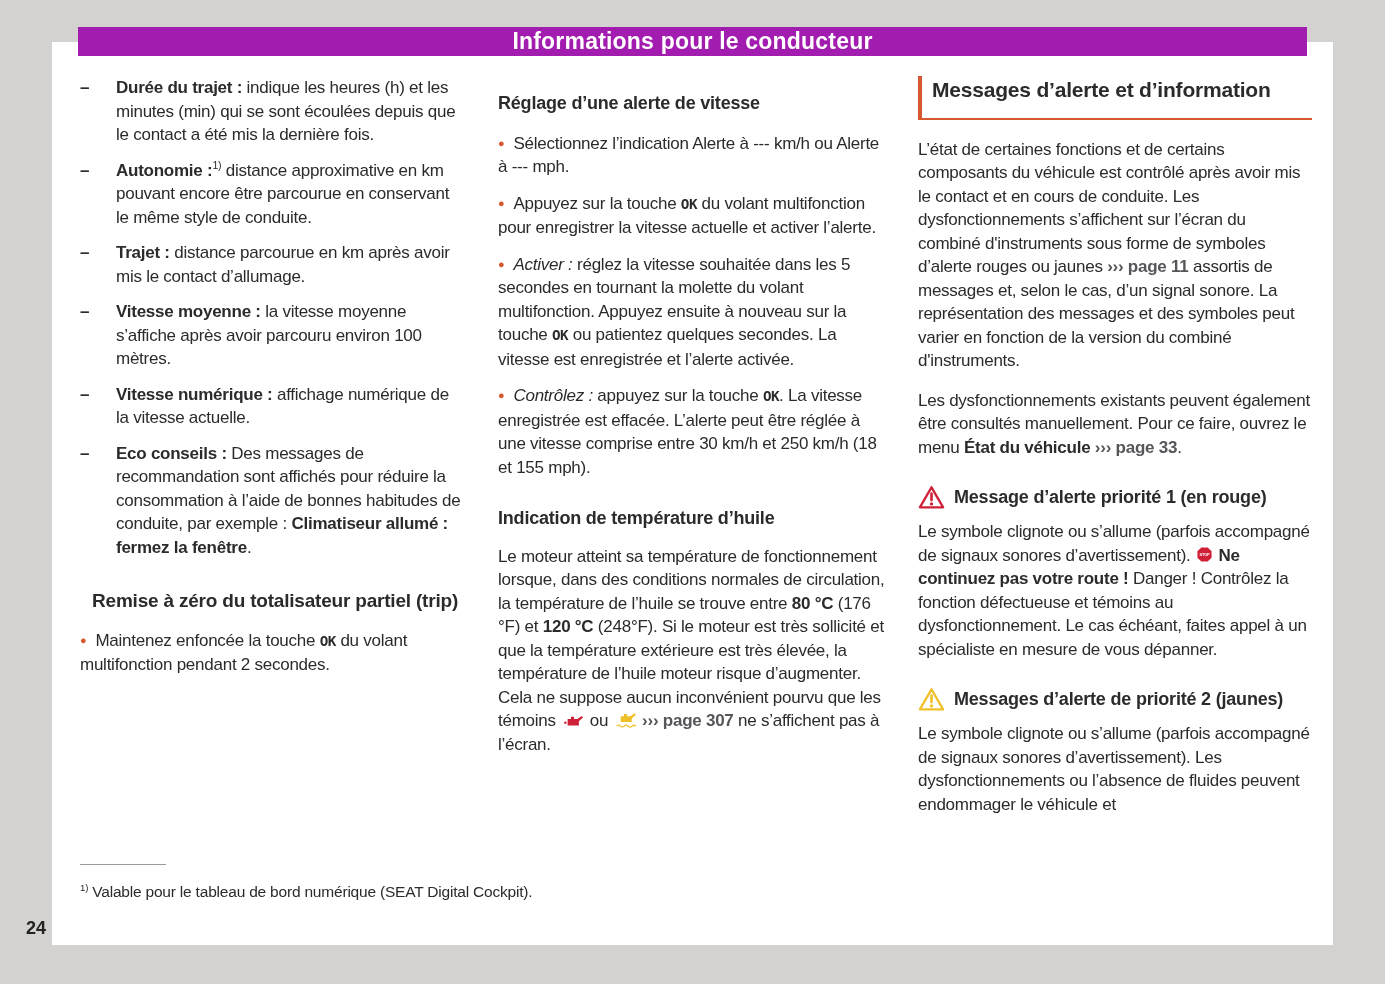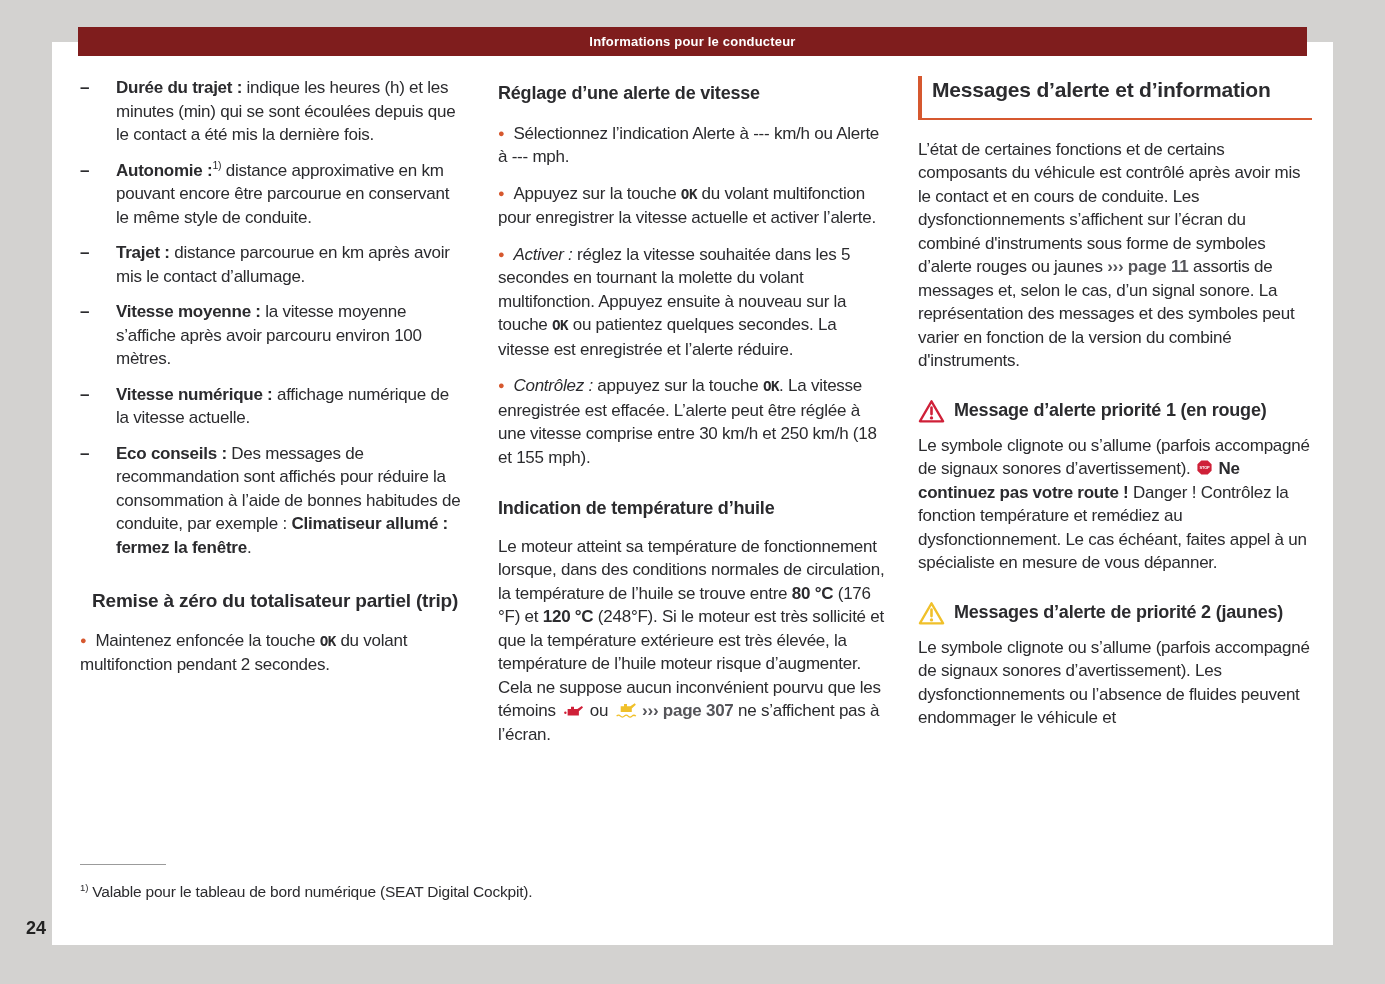--- a/index.html
+++ b/index.html
@@ -5,43 +5,43 @@
   html,body{margin:0;padding:0;}
   body{
     position:relative;width:1385px;height:984px;overflow:hidden;
     background:#d3d2d0;
     font-family:"Liberation Sans","DejaVu Sans",sans-serif;
     color:#2b2b2e;
   }
   .page{position:absolute;left:52px;top:42px;width:1281px;height:903px;background:#ffffff;}
   .banner{
     position:absolute;left:78px;top:27px;width:1229px;height:29px;
-    background:#7f1d1d;color:#ffffff;display:flex;align-items:center;justify-content:center;
-    font-weight:bold;font-size:13px;letter-spacing:.2px;z-index:3;
+    background:#a21caf;color:#ffffff;display:flex;align-items:center;justify-content:center;
+    font-weight:bold;font-size:23px;letter-spacing:.2px;z-index:3;
   }
   .col{position:absolute;font-size:17px;line-height:23.5px;letter-spacing:-0.25px;}
   .col-left{left:28px;top:34px;width:386px;}
   .col-mid{left:446px;top:34px;width:391px;}
   .col-right{left:866px;top:30px;width:394px;}
 
   .b{font-weight:bold;}
   .i{font-style:italic;text-align:right;}
   .sup{font-size:0.62em;vertical-align:super;line-height:0;}
   .display-key{font-family:"DejaVu Sans Mono","Liberation Mono",monospace;font-weight:bold;font-size:0.84em;letter-spacing:-0.5px;}
   .c-ref{color:#55555a;text-align:center;}
 
   
   .li.dash{position:relative;padding-left:36px;margin-bottom:12px;}
   .li.dash > .marker{position:absolute;left:0;top:0;font-weight:bold;}
   
   .li.bullet{margin-bottom:13px;}
   .li.bullet > .marker{color:#d6582f;font-size:11px;vertical-align:2px;margin-right:9px;}
 
   .subheading{font-size:19px;font-weight:bold;margin:30px 0 16px 12px;letter-spacing:-0.2px;}
-  .mid-heading{font-size:18px;font-weight:bold;margin:6px 0 16px 0;letter-spacing:-0.2px;}
+  .mid-heading{font-size:18px;font-weight:bold;margin:16px 0 16px 0;letter-spacing:-0.2px;}
   .mid-heading2{font-size:18px;font-weight:bold;margin:28px 0 14px 0;letter-spacing:-0.2px;}
   .para{margin:0 0 14px 0;}
 
   .main-heading{
     font-size:21px;font-weight:bold;letter-spacing:-0.2px;
     border-left:4px solid #d6582f;border-bottom:2px solid #d6582f;
     padding:2px 0 16px 10px;margin:4px 0 18px 0;
   }
   .alert-section{margin-top:26px;}
   .alert-heading{display:flex;align-items:center;gap:9px;font-size:18px;font-weight:bold;letter-spacing:-0.2px;margin:0 0 10px 0;}
@@ -75,52 +75,53 @@
     <div>
         <div class="li bullet"><span class="marker">●</span><span>Maintenez enfoncée la touche </span><span class="display-key">OK</span><span> du volant multifonction pendant 2 secondes.</span></div>
       </div>
   </div>
 
   <div class="col col-mid">
     <div class="mid-heading">Réglage d’une alerte de vitesse</div>
     <div>
         <div class="li bullet"><span class="marker">●</span><span>Sélectionnez l’indication Alerte à --- km/h ou Alerte à --- mph.</span></div>
         <div class="li bullet"><span class="marker">●</span><span>Appuyez sur la touche </span><span class="display-key">OK</span><span> du volant multifonction pour enregistrer la vitesse actuelle et activer l’alerte.</span></div>
-        <div class="li bullet"><span class="marker">●</span><span class="i">Activer :</span><span> réglez la vitesse souhaitée dans les 5 secondes en tournant la molette du volant multifonction. Appuyez ensuite à nouveau sur la touche </span><span class="display-key">OK</span><span> ou patientez quelques secondes. La vitesse est enregistrée et l’alerte réduire.</span></div>
+        <div class="li bullet"><span class="marker">●</span><span class="i">Activer :</span><span> réglez la vitesse souhaitée dans les 5 secondes en tournant la molette du volant multifonction. Appuyez ensuite à nouveau sur la touche </span><span class="display-key">OK</span><span> ou patientez quelques secondes. La vitesse est enregistrée et l’alerte activée.</span></div>
         <div class="li bullet"><span class="marker">●</span><span class="i">Contrôlez :</span><span> appuyez sur la touche </span><span class="display-key">OK</span><span>. La vitesse enregistrée est effacée. L’alerte peut être réglée à une vitesse comprise entre 30 km/h et 250 km/h (18 et 155 mph).</span></div>
       </div>
     <div class="mid-heading2">Indication de température d’huile</div>
     <div class="para"><span>Le moteur atteint sa température de fonctionnement lorsque, dans des conditions normales de circulation, la température de l’huile se trouve entre </span><span class="b">80 °C</span><span> (176 °F) et </span><span class="b">120 °C</span><span> (248°F). Si le moteur est très sollicité et que la température extérieure est très élevée, la température de l’huile moteur risque d’augmenter. Cela ne suppose aucun inconvénient pourvu que les témoins </span><span class="inline-icon"><svg width="23" height="15" viewBox="0 0 30 20">
             <path d="M8.5 8 L13 8 L13 5 L17 5 L17 8 L21.5 8 L27.5 4 L29 6 L23.5 11 L23.5 16.5 L8.5 16.5 Z" fill="#cf2038"></path>
             <circle cx="5.5" cy="13" r="1.6" fill="#cf2038"></circle>
           </svg></span><span> ou </span><span class="inline-icon"><svg width="23" height="17" viewBox="0 0 30 23">
             <path d="M8.5 7 L13 7 L13 4 L17 4 L17 7 L21.5 7 L27.5 3 L29 5 L23.5 10 L23.5 15 L8.5 15 Z" fill="#f0c02a"></path>
             <path d="M3 20.5 q2.6 -2.6 5.2 0 t5.2 0 t5.2 0 t5.2 0 t5.2 0" stroke="#f0c02a" stroke-width="1.8" fill="none"></path>
           </svg></span><span> </span><span class="b c-ref">››› page 307</span><span> ne s’affichent pas à l’écran.</span></div>
   </div>
 
   <div class="col col-right">
     <div class="main-heading">Messages d’alerte et d’information</div>
     <div class="para" style="margin-bottom:16px;"><span>L’état de certaines fonctions et de certains composants du véhicule est contrôlé après avoir mis le contact et en cours de conduite. Les dysfonctionnements s’affichent sur l’écran du combiné d'instruments sous forme de symboles d’alerte rouges ou jaunes </span><span class="b c-ref">››› page 11</span><span> assortis de messages et, selon le cas, d’un signal sonore. La représentation des messages et des symboles peut varier en fonction de la version du combiné d'instruments.</span></div>
+    <div class="para"><span>Les dysfonctionnements existants peuvent également être consultés manuellement. Pour ce faire, ouvrez le menu </span><span class="b">État du véhicule</span><span> </span><span class="b c-ref">››› page 33</span><span>.</span></div>
 
     <div class="alert-section">
       <div class="alert-heading">
         <span class="hicon">
             <svg width="27" height="25" viewBox="0 0 26 24">
               <path d="M13 2.2 L24.2 21.5 H1.8 Z" fill="none" stroke="#cf2038" stroke-width="2.2" stroke-linejoin="round"></path>
               <path d="M13 8.3 v6.2" stroke="#cf2038" stroke-width="2.5" stroke-linecap="round"></path>
               <circle cx="13" cy="18.2" r="1.6" fill="#cf2038"></circle>
             </svg>
           </span>
         <span>Message d’alerte priorité 1 (en rouge)</span>
       </div>
       <div class="para"><span>Le symbole clignote ou s’allume (parfois accompagné de signaux sonores d’avertissement). </span><span class="inline-icon"><svg width="17" height="17" viewBox="0 0 24 24">
               <polygon points="7.5,2 16.5,2 22,7.5 22,16.5 16.5,22 7.5,22 2,16.5 2,7.5" fill="#cf2038"></polygon>
               <text x="12" y="14.3" font-size="5.6" fill="#ffffff" text-anchor="middle" font-family="'Liberation Sans',sans-serif" font-weight="bold">STOP</text>
-            </svg></span><span> </span><span class="b">Ne continuez pas votre route !</span><span> Danger ! Contrôlez la fonction température et remédiez au dysfonctionnement. Le cas échéant, faites appel à un spécialiste en mesure de vous dépanner.</span></div>
+            </svg></span><span> </span><span class="b">Ne continuez pas votre route !</span><span> Danger ! Contrôlez la fonction défectueuse et témoins au dysfonctionnement. Le cas échéant, faites appel à un spécialiste en mesure de vous dépanner.</span></div>
     </div>
 
     <div class="alert-section">
       <div class="alert-heading">
         <span class="hicon">
             <svg width="27" height="25" viewBox="0 0 26 24">
               <path d="M13 2.2 L24.2 21.5 H1.8 Z" fill="none" stroke="#f0c02a" stroke-width="2.2" stroke-linejoin="round"></path>
               <path d="M13 8.3 v6.2" stroke="#f0c02a" stroke-width="2.5" stroke-linecap="round"></path>
               <circle cx="13" cy="18.2" r="1.6" fill="#f0c02a"></circle>
             </svg>

